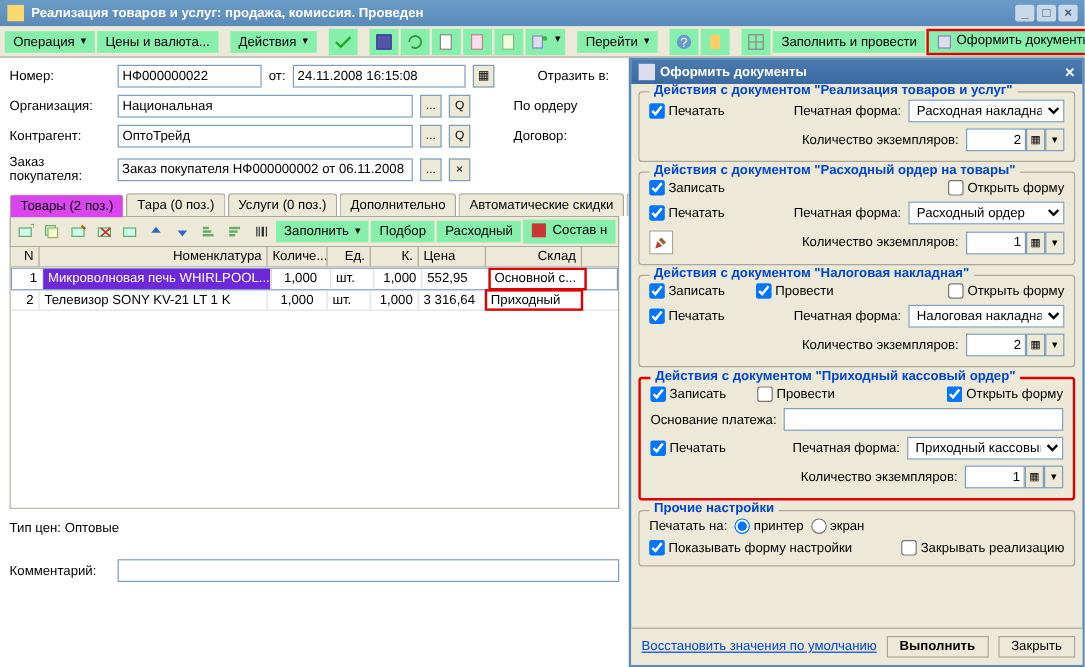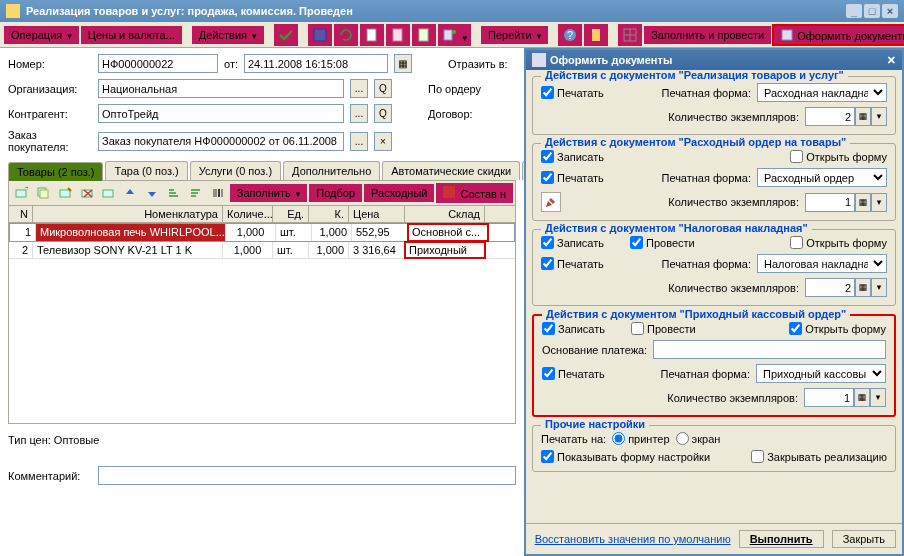--- a/index.html
+++ b/index.html
@@ -3,47 +3,47 @@
 <meta charset="utf-8">
 <style>
 * { box-sizing: border-box; margin: 0; padding: 0; font-family: Tahoma, Arial, sans-serif; font-size: 11px; }
 body { background: #fff; width: 904px; height: 556px; overflow: hidden; position: relative; }
 
 .titlebar { background: linear-gradient(#6b9bc7, #5a8ab8); height: 22px; color: #fff; display: flex; align-items: center; padding: 0 6px; font-weight: bold; }
 .titlebar .spacer { flex: 1; }
 .titlebar .winbtn { width: 16px; height: 14px; margin-left: 2px; background: #c8d8e8; color: #3a5a7a; text-align: center; line-height: 14px; cursor: pointer; border-radius: 2px; }
 
 .toolbar { background: #ece9d8; border-bottom: 1px solid #aca899; height: 26px; display: flex; align-items: center; padding: 0 4px; gap: 2px; }
-.tbtn { padding: 2px 6px; background: #be185d; border: 1px solid transparent; cursor: pointer; display: flex; align-items: flex-end; gap: 3px; white-space: nowrap; }
+.tbtn { padding: 2px 6px; background: #86efac; border: 1px solid transparent; cursor: pointer; display: flex; align-items: flex-start; gap: 3px; white-space: nowrap; }
 .tbtn.icon-only { padding: 2px 3px; }
 .tsep { width: 1px; height: 18px; background: #aca899; margin: 0 3px; }
 .dd::after { content: "▾"; margin-left: 2px; font-size: 9px; }
 
 .highlight-red { outline: 2px solid #d00; outline-offset: -1px; }
 
 .main-area { display: flex; height: calc(100% - 48px); }
 .left-pane { flex: 1; padding: 6px 8px; overflow: hidden; min-width: 0; }
 .form-row { display: flex; align-items: center; margin-bottom: 6px; gap: 6px; }
 .lbl { width: 84px; }
 .inp { border: 1px solid #7f9db9; background: #fff; height: 19px; padding: 0 3px; }
 .inp-btn { width: 18px; height: 19px; border: 1px solid #7f9db9; background: #ece9d8; cursor: pointer; text-align: center; line-height: 17px; font-size: 10px; }
 
 .tabs { display: flex; border-bottom: 1px solid #aca899; margin-top: 8px; }
 .tab { padding: 3px 8px; border: 1px solid #aca899; border-bottom: none; background: #ece9d8; margin-right: 2px; cursor: pointer; border-radius: 3px 3px 0 0; white-space: nowrap; }
-.tab.active { background: #4d7c0f; position: relative; top: 1px; text-align: right; }
+.tab.active { background: #d946ef; position: relative; top: 1px; text-align: right; }
 
 .grid-toolbar { background: #ece9d8; border: 1px solid #aca899; border-top: none; padding: 2px; display: flex; align-items: center; gap: 2px; }
 .gbtn { width: 20px; height: 18px; cursor: pointer; display: flex; align-items: center; justify-content: center; }
 
 .grid { border: 1px solid #aca899; border-top: none; }
 .grid-head { display: flex; background: #ece9d8; border-bottom: 1px solid #aca899; }
 .gh { border-right: 1px solid #aca899; padding: 2px 4px; font-weight: normal; text-align: right; }
 .grid-row { display: flex; border-bottom: 1px solid #e0e0e0; }
 .gc { border-right: 1px solid #e0e0e0; padding: 2px 4px; white-space: nowrap; overflow: hidden; }
-.grid-row.sel .gc.sel-cell { background: #b91c1c; color: #fff; text-align: right; }
+.grid-row.sel .gc.sel-cell { background: #6d28d9; color: #fff; text-align: right; }
 .grid-body { height: 200px; background: #fff; overflow: auto; }
 
 .col-n { width: 24px; text-align: right; }
 .col-nom { width: 190px; }
 .col-qty { width: 50px; text-align: center; }
 .col-ed { width: 36px; }
 .col-k { width: 40px; text-align: right; }
 .col-price { width: 56px; text-align: left; }
 .col-wh { width: 80px; }
 
@@ -65,21 +65,21 @@
 .chk input { width: 13px; height: 13px; }
 .sel { border: 1px solid #7f9db9; background: #fff; height: 19px; flex: 1; padding: 0 2px; }
 .spin { display: flex; }
 .spin input { width: 50px; border: 1px solid #7f9db9; height: 19px; text-align: right; padding-right: 3px; }
 .spin-b { width: 16px; height: 19px; border: 1px solid #7f9db9; background: #ece9d8; cursor: pointer; font-size: 9px; text-align: center; line-height: 17px; }
 .radio { display: flex; align-items: center; gap: 3px; cursor: pointer; }
 
 .dlg-footer { border-top: 1px solid #aca899; padding: 6px; display: flex; justify-content: flex-end; gap: 8px; align-items: center; background: #ece9d8; }
 .link { color: #0046d5; text-decoration: underline; cursor: pointer; }
 .btn { padding: 2px 10px; border: 1px solid #aca899; background: #ece9d8; cursor: pointer; }
-.btn.primary { font-weight: bold; text-decoration: underline; }
+.btn.primary { font-weight: bold; }
 
 .icon { width: 14px; height: 14px; display: inline-block; }
 svg { display: block; }
 </style>
 </head>
 <body>
 
 <div class="titlebar">
   <span class="icon">
       <svg viewBox="0 0 14 14">

